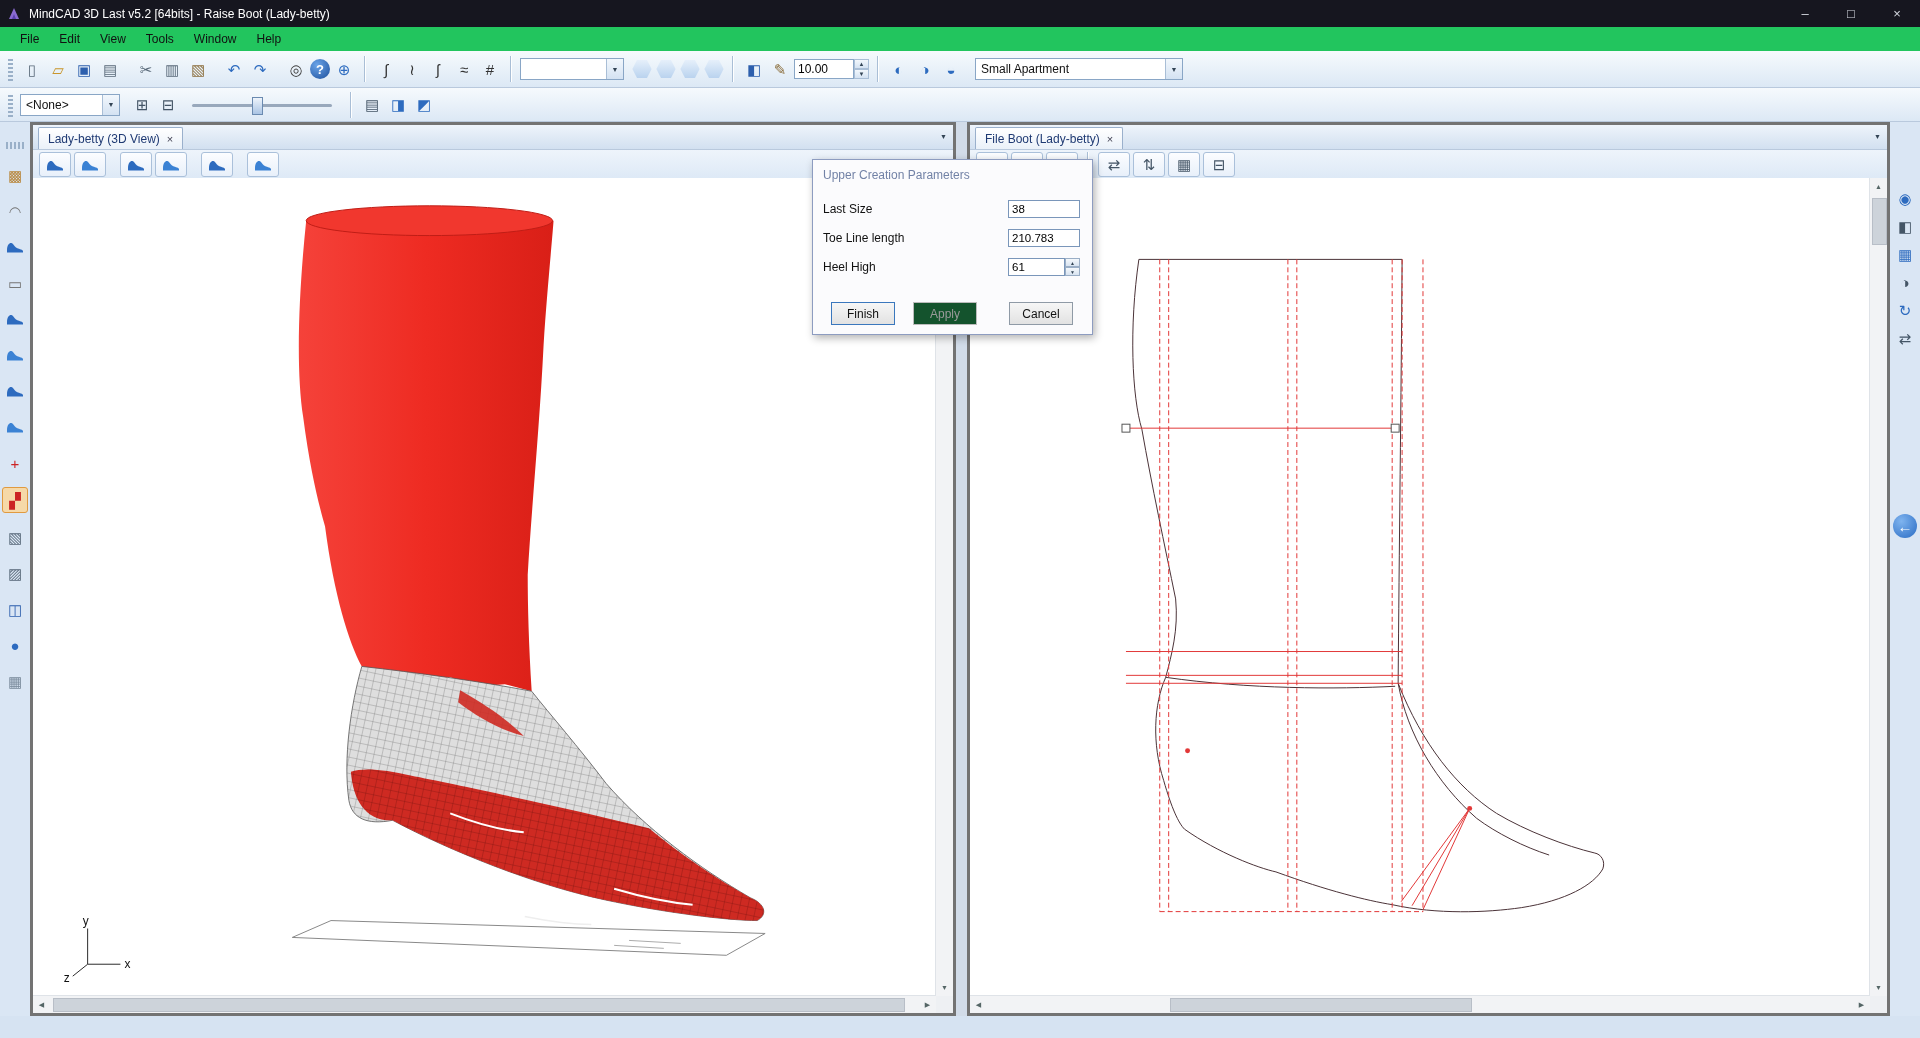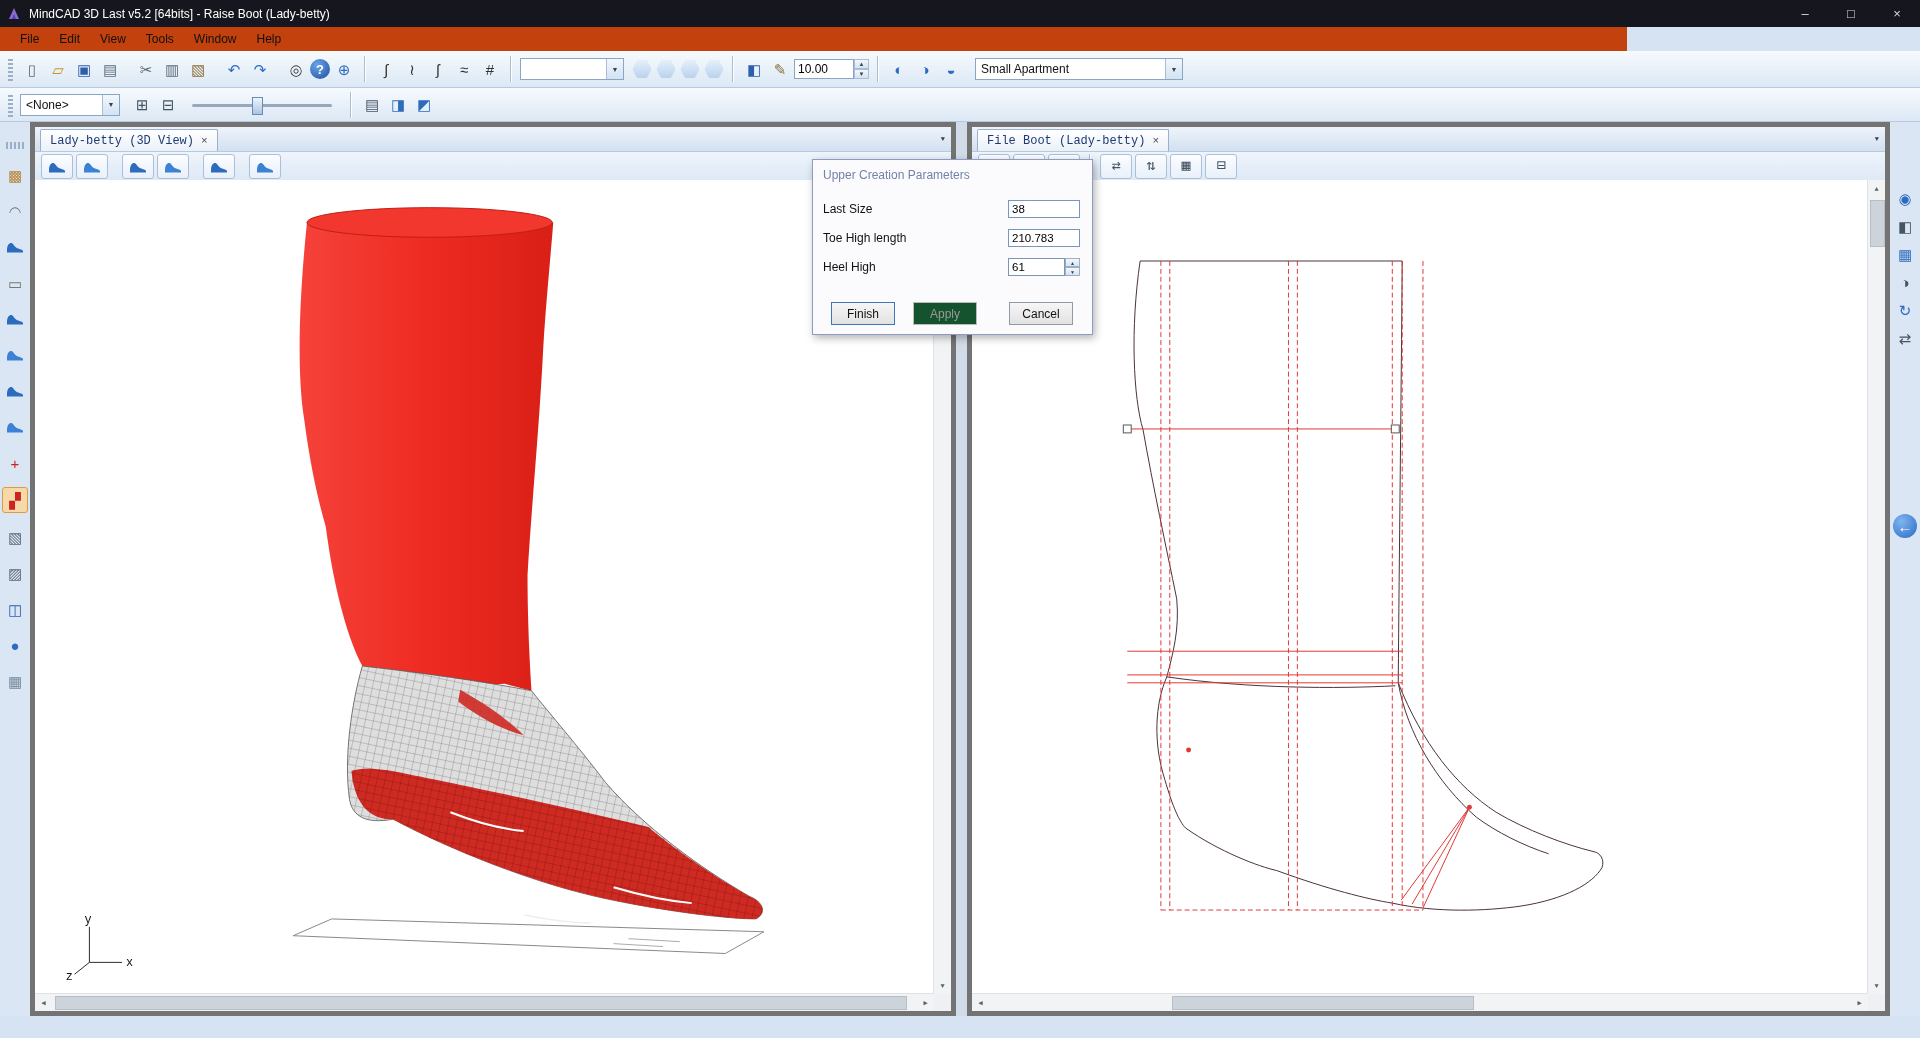--- a/index.html
+++ b/index.html
@@ -7,21 +7,21 @@
   #app{position:relative;width:1920px;height:1038px;background:#d6e3f2;}
   
   .titlebar{position:absolute;left:0;top:0;width:1920px;height:27px;background:#16161f;
     color:#fff;display:flex;align-items:center;}
   .titlebar .app-ic{width:16px;height:16px;margin:0 7px 0 6px;}
   .titlebar .ttl{font-size:12px;}
   .win-controls{position:absolute;right:0;top:0;height:27px;display:flex;}
   .winbtn{width:46px;height:27px;display:flex;align-items:center;justify-content:center;
     color:#d5d9e0;font-size:13px;}
   
-  .menubar{position:absolute;left:0;top:27px;width:1627px;height:24px;background:#c2410c;
+  .menubar{position:absolute;left:0;top:27px;width:1920px;height:24px;background:#22c55e;
     display:flex;align-items:center;padding-left:10px;box-sizing:border-box;}
   .menu-item{padding:3px 10px;color:#111;}
   
   .toolbar{position:absolute;left:0;width:1920px;background:linear-gradient(#f6fafd,#dce8f5);
     border-bottom:1px solid #b9c9dd;display:flex;align-items:center;box-sizing:border-box;
     padding-left:6px;gap:2px;}
   .toolbar1{top:51px;height:37px;}
   .toolbar2{top:88px;height:34px;}
   .tb-grip{width:5px;height:24px;margin:0 5px 0 2px;flex:none;
     background:repeating-linear-gradient(0deg,#9ab0c8 0 2px,transparent 2px 4px);}
@@ -57,21 +57,21 @@
   .strip{position:absolute;top:122px;height:894px;background:#dae6f4;display:flex;
     flex-direction:column;align-items:center;box-sizing:border-box;}
   .leftstrip{left:0;width:30px;padding-top:20px;}
   .rightstrip{left:1890px;width:30px;padding-top:64px;}
   .strip .icon{width:24px;height:24px;margin-bottom:12px;font-size:15px;}
   .rightstrip .icon{margin-bottom:4px;}
   .strip-grip{width:18px;height:7px;margin:0 0 14px;flex:none;
     background:repeating-linear-gradient(90deg,#9ab0c8 0 2px,transparent 2px 4px);}
   .splitter{position:absolute;left:956px;top:122px;width:11px;height:894px;background:#d2dce9;}
   .pane{position:absolute;top:122px;height:894px;background:#fff;box-sizing:border-box;
-    border:5px solid #737373;font-family:Liberation Mono, monospace;}
+    border:3px solid #737373;}
   .pane-left{left:30px;width:926px;}
   .pane-right{left:967px;width:923px;}
   .tabbar{position:relative;height:24px;background:linear-gradient(#eef4fb,#d2e0f0);
     border-bottom:1px solid #b9c9dd;display:flex;align-items:flex-end;padding-left:5px;}
   .tab{height:21px;display:inline-flex;align-items:center;gap:7px;padding:0 9px;
     background:linear-gradient(#ffffff,#eaf1f9);border:1px solid #9ab0cc;border-bottom:none;
     border-radius:2px 2px 0 0;color:#1f3a73;}
   .tab .close{font-size:11px;color:#445;}
   .tab-dd{position:absolute;right:6px;top:8px;font-size:7px;color:#345;}
   .pane-toolbar{height:29px;background:linear-gradient(#eef4fb,#dde9f6);
@@ -457,21 +457,21 @@
         <span class="icon biground">←</span>
       </span>
   </div>
 
   <div class="dialog">
     <div class="dlg-title">Upper Creation Parameters</div>
 
     <span class="dlg-label" style="top:42px">Last Size</span>
     <input class="dlg-input" style="top: 40px;" readonly="" value="38">
 
-    <span class="dlg-label" style="top:71px">Toe High length</span>
+    <span class="dlg-label" style="top:71px">Toe Line length</span>
     <input class="dlg-input" style="top: 69px;" readonly="" value="210.783">
 
     <span class="dlg-label" style="top:100px">Heel High</span>
     <input class="dlg-input short" style="top: 98px;" readonly="" value="61">
     <span class="dlg-spins" style="top:98px">
       <span class="sp">▲</span>
       <span class="sp">▼</span>
     </span>
 
     <span class="dlg-btn default" style="left:18px">Finish</span>

